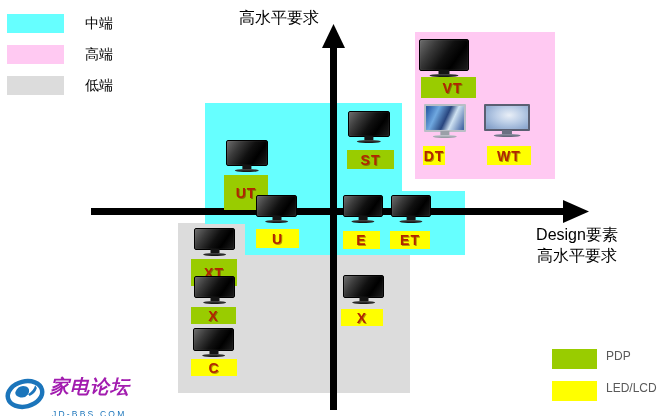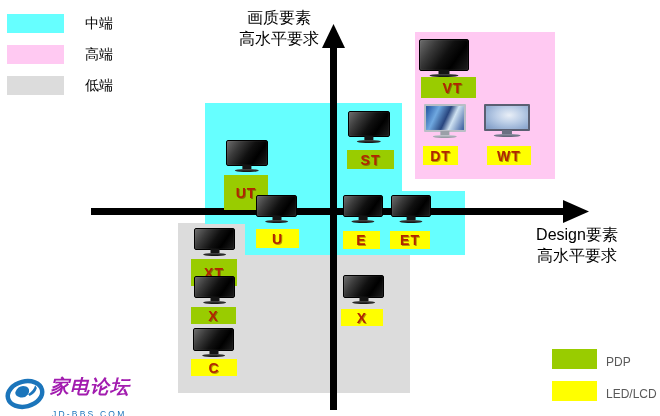--- a/index.html
+++ b/index.html
@@ -15,21 +15,21 @@
   #axes{position:absolute;left:0;top:0;}
   
   .axis-title{position:absolute;color:#000;font-size:16px;line-height:1.32;text-align:center;white-space:nowrap;}
   
   #tier-legend{position:absolute;left:7px;top:14px;}
   .tier-row{display:flex;align-items:center;height:19px;margin-bottom:12px;}
   .tier-swatch{width:57px;height:19px;margin-right:21px;}
   .tier-label{font-size:14px;color:#000;}
   
   #panel-legend{position:absolute;left:552px;top:349px;}
-  .panel-row{display:flex;align-items:flex-end;height:20px;margin-bottom:12px;}
+  .panel-row{display:flex;align-items:flex-start;height:20px;margin-bottom:12px;}
   .panel-swatch{width:45px;height:20px;margin-right:9px;}
   .panel-label{font-size:12px;color:#595959;}
   
   .product{position:absolute;}
   .tv{position:absolute;}
   .tv .screen{position:absolute;left:0;top:0;right:0;bottom:6px;border-radius:2px;
     background:linear-gradient(125deg,#6d6d6d 0%,#3a3a3a 26%,#101010 52%,#000 72%,#1f1f1f 100%);
     border:1px solid #000;box-shadow:inset 0 0 2px rgba(255,255,255,.12);}
   .tv .neck{position:absolute;bottom:3px;left:50%;transform:translateX(-50%);width:22%;height:4px;background:#141414;}
   .tv .base{position:absolute;bottom:0;left:50%;transform:translateX(-50%);width:58%;height:3px;
@@ -67,21 +67,20 @@
     </div>
 
   <svg id="axes" width="660" height="416" viewBox="0 0 660 416">
     <rect x="91" y="208" width="475" height="7" fill="#000"></rect>
     <polygon points="589,211.5 563,200 563,223" fill="#000"></polygon>
     <rect x="330" y="45" width="7" height="365" fill="#000"></rect>
     <polygon points="333.5,24 322,48 345,48" fill="#000"></polygon>
   </svg>
 
   <div class="axis-title" style="left:231px;top:7px;width:96px;">
-    <div>画质要素</div>
     <div>高水平要求</div>
   </div>
   <div class="axis-title" style="left:522px;top:224px;width:110px;">
     <div>Design要素</div>
     <div>高水平要求</div>
   </div>
 
   <div id="tier-legend">
     <div class="tier-row">
       <div class="tier-swatch" style="background-color: rgb(102, 255, 255);"></div>
@@ -116,21 +115,21 @@
           <div class="base"></div>
         </div>
         <div class="tag" style="left: 2px; top: 38px; width: 47px; height: 21px; background: rgb(153, 204, 0); color: rgb(178, 37, 0); padding-left: 8px;">VT</div>
       </div>
       <div class="product" style="left: 423px; top: 104px;">
         <div class="tv picture-dark" style="left: 1px; top: 0px; width: 42px; height: 34px;">
           <div class="screen"></div>
           <div class="neck"></div>
           <div class="base"></div>
         </div>
-        <div class="tag" style="left: 0px; top: 42px; width: 35px; height: 19px; background: rgb(255, 255, 0); color: rgb(178, 37, 0);">DT</div>
+        <div class="tag" style="left: 0px; top: 42px; width: 22px; height: 19px; background: rgb(255, 255, 0); color: rgb(178, 37, 0);">DT</div>
       </div>
       <div class="product" style="left: 484px; top: 104px;">
         <div class="tv picture-light" style="left: 0px; top: 0px; width: 46px; height: 33px;">
           <div class="screen"></div>
           <div class="neck"></div>
           <div class="base"></div>
         </div>
         <div class="tag" style="left: 3px; top: 42px; width: 44px; height: 19px; background: rgb(255, 255, 0); color: rgb(178, 37, 0);">WT</div>
       </div>
       <div class="product" style="left: 347px; top: 111px;">

